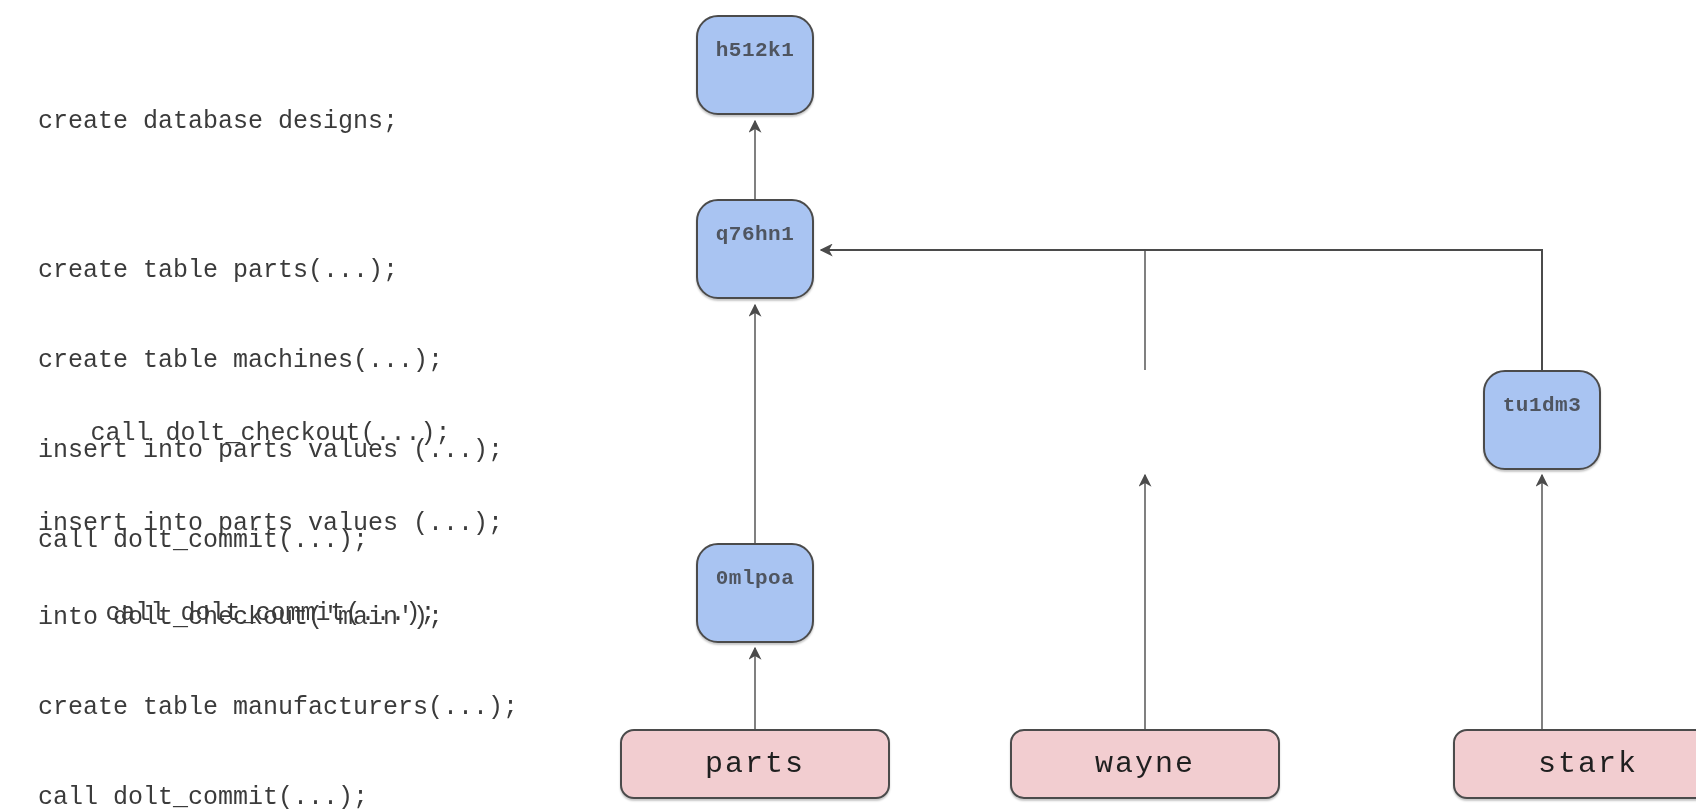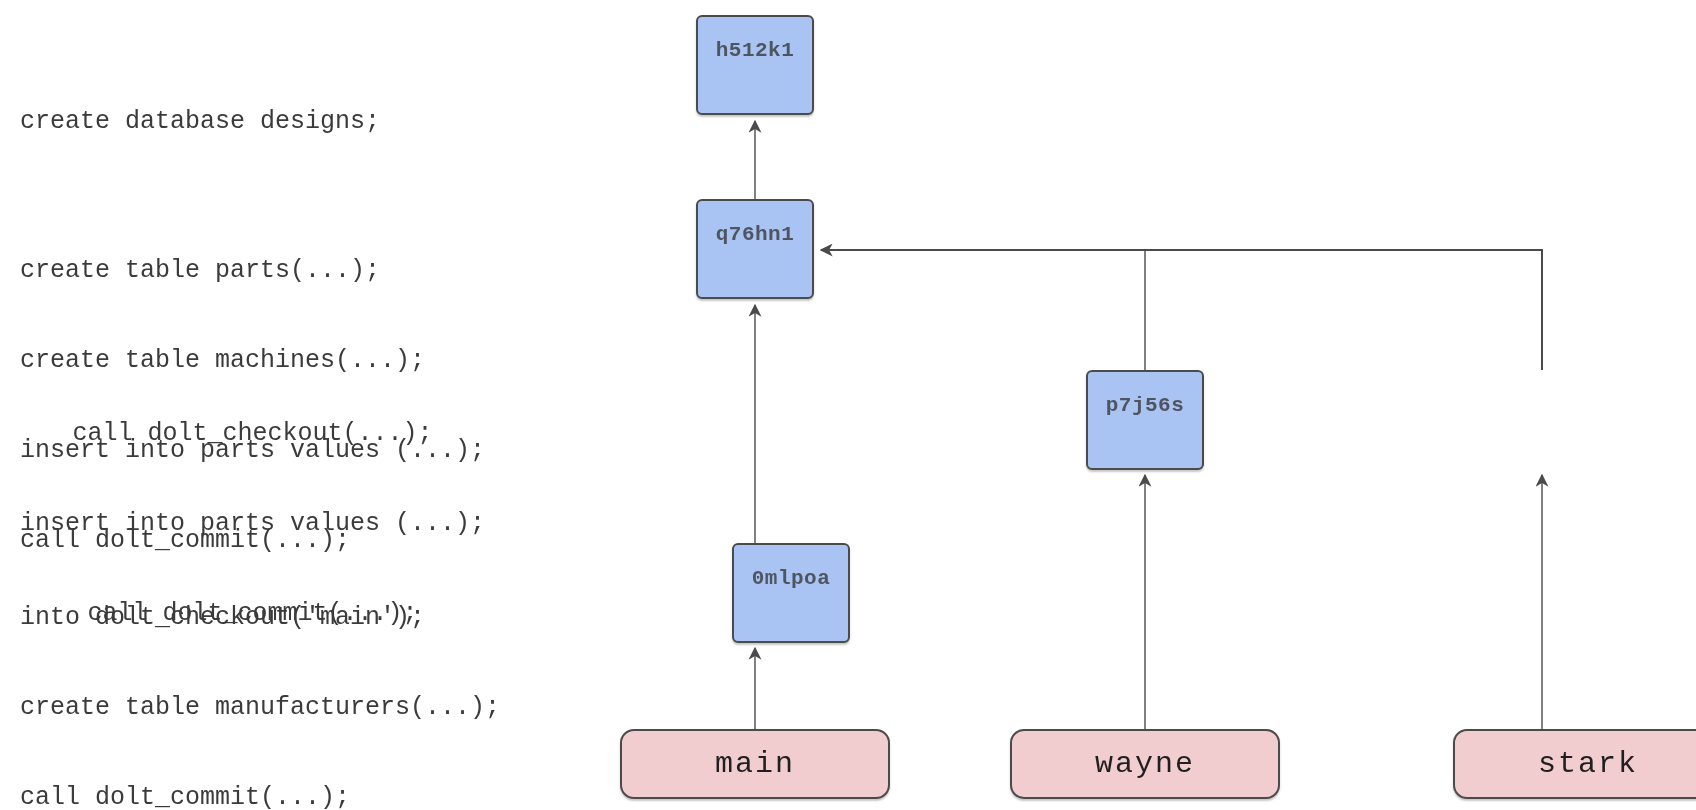--- a/index.html
+++ b/index.html
@@ -17,55 +17,55 @@
   }
   
   .code-group {
     position: absolute;
     left: 20px;
     color: #3b3b3b;
     font-size: 25px;
     line-height: 30px;
     white-space: pre;
   }
-  .code-line { display: block; }
+  .code-line { display: block; margin-left: 18px; }
   #code-group-1 { top: 47px;  }
   #code-group-2 { top: 196px; }
   #code-group-3 { top: 359px; text-align: center; }
   #code-group-4 { top: 543px; }
 
   
   #edges-svg {
     position: absolute;
     left: 0; top: 0;
     width: 1696px;
     height: 810px;
   }
   .commit-node {
     position: absolute;
     width: 118px;
     height: 100px;
     box-sizing: border-box;
     background: #a9c4f2;
     border: 2px solid #4b4b4b;
-    border-radius: 6px;
+    border-radius: 22px;
     box-shadow: 0 2px 2px rgba(0,0,0,0.22);
     text-align: center;
   }
   .commit-node .commit-id {
     display: block;
     margin-top: 22px;
     font-size: 21px;
     font-weight: bold;
     color: #4f5560;
     letter-spacing: 0.5px;
   }
   #node-h512k1 { left: 696px;  top: 15px;  }
   #node-q76hn1 { left: 696px;  top: 199px; }
-  #node-0mlpoa { left: 732px;  top: 543px; }
+  #node-0mlpoa { left: 696px;  top: 543px; }
   #node-p7j56s { left: 1086px; top: 370px; }
   #node-tu1dm3 { left: 1483px; top: 370px; }
 
   .branch-label {
     position: absolute;
     top: 729px;
     width: 270px;
     height: 70px;
     box-sizing: border-box;
     background: #f2cdd0;
@@ -132,26 +132,26 @@
 
   <div class="commit-node" id="node-h512k1">
     <span class="commit-id">h512k1</span>
   </div>
   <div class="commit-node" id="node-q76hn1">
     <span class="commit-id">q76hn1</span>
   </div>
   <div class="commit-node" id="node-0mlpoa">
     <span class="commit-id">0mlpoa</span>
   </div>
-  <div class="commit-node" id="node-p7j56s">
-    <span class="commit-id">p7j56s</span>
+  <div class="commit-node" id="node-tu1dm3">
+    <span class="commit-id">tu1dm3</span>
   </div>
 
   <div class="branch-label" id="branch-main">
-    <span>main</span>
+    <span>parts</span>
   </div>
   <div class="branch-label" id="branch-wayne">
     <span>wayne</span>
   </div>
   <div class="branch-label" id="branch-stark">
     <span>stark</span>
   </div>
 
 </div>
 

